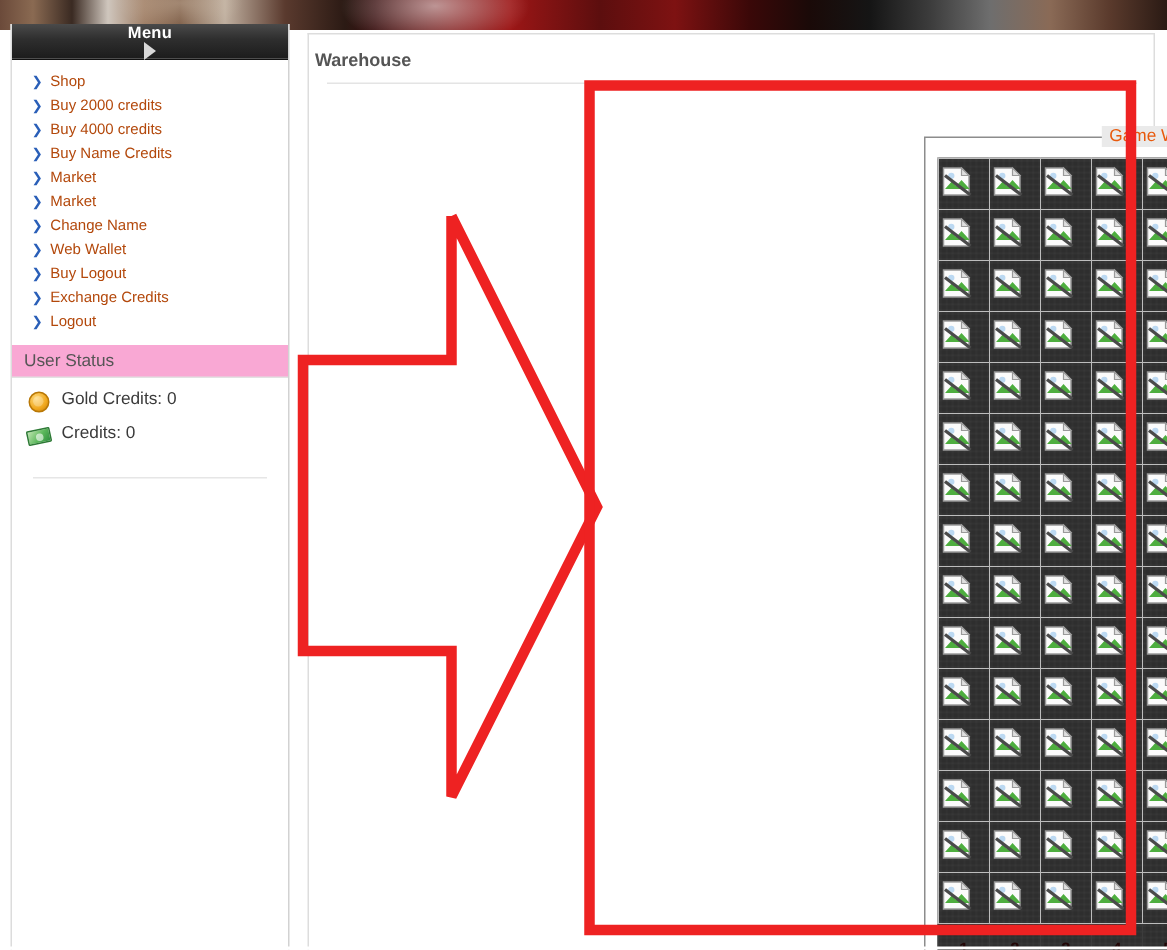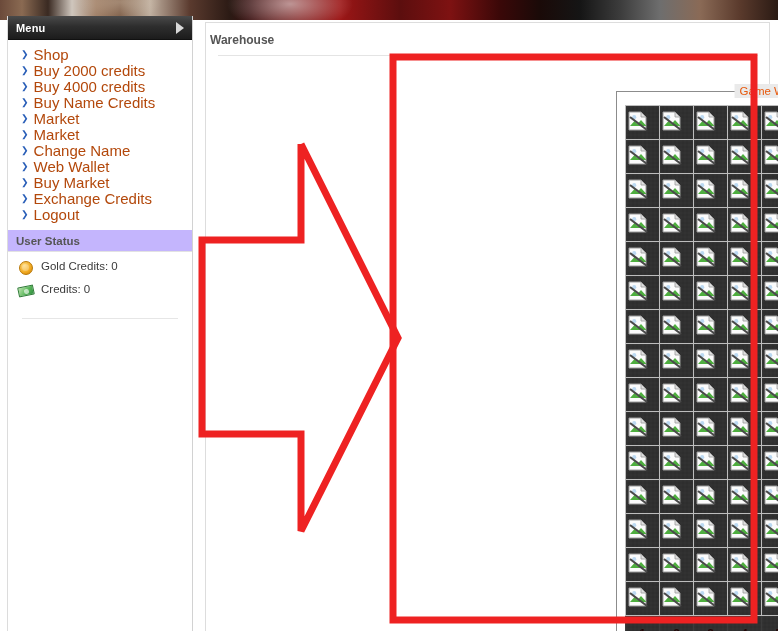--- a/index.html
+++ b/index.html
@@ -54,20 +54,21 @@
     height: 24px;
     background: linear-gradient(180deg, #4a4a4a 0%, #2e2e2e 45%, #1c1c1c 100%);
     color: #ffffff;
     font-weight: bold;
     font-size: 11px;
     display: flex;
     align-items: center;
     padding: 0 8px;
     border-bottom: 1px solid #111;
     box-sizing: border-box;
+    flex-direction: column;
   }
   .panel-head .ptitle { flex: 1; letter-spacing: 0.2px; }
   .tri-right {
     width: 0; height: 0;
     border-left: 8px solid #d8d8d8;
     border-top: 6px solid transparent;
     border-bottom: 6px solid transparent;
   }
   .tri-down {
     width: 0; height: 0;
@@ -89,34 +90,34 @@
     cursor: pointer;
   }
   #menu-list li .bullet {
     color: #2a5fb8;
     font-size: 9px;
     margin-right: 5px;
     line-height: 1;
   }
   #menu-list li .mlabel {
     color: #b3480b;
-    font-size: 15px;
+    font-size: 10px;
     text-decoration: none;
     text-align: right;
   }
 
   #userstatus-head {
     height: 22px;
     display: flex;
     align-items: center;
     padding: 0 8px;
-    font-weight: bold;
+    font-weight: normal;
     font-size: 11.5px;
     color: #555555;
-    background: #c4b5fd;
+    background: #f9a8d4;
     border-bottom: 1px solid #e2e2e2;
     box-sizing: border-box;
   }
   #status-list {
     list-style: none;
     margin: 0;
     padding: 8px 0 0 0;
   }
   #status-list li {
     display: flex;
@@ -326,21 +327,21 @@
     <li>
       <span class="bullet">❯</span>
       <span class="mlabel">Change Name</span>
     </li>
     <li>
       <span class="bullet">❯</span>
       <span class="mlabel">Web Wallet</span>
     </li>
     <li>
       <span class="bullet">❯</span>
-      <span class="mlabel">Buy Market</span>
+      <span class="mlabel">Buy Logout</span>
     </li>
     <li>
       <span class="bullet">❯</span>
       <span class="mlabel">Exchange Credits</span>
     </li>
     <li>
       <span class="bullet">❯</span>
       <span class="mlabel">Logout</span>
     </li>
   </ul>

